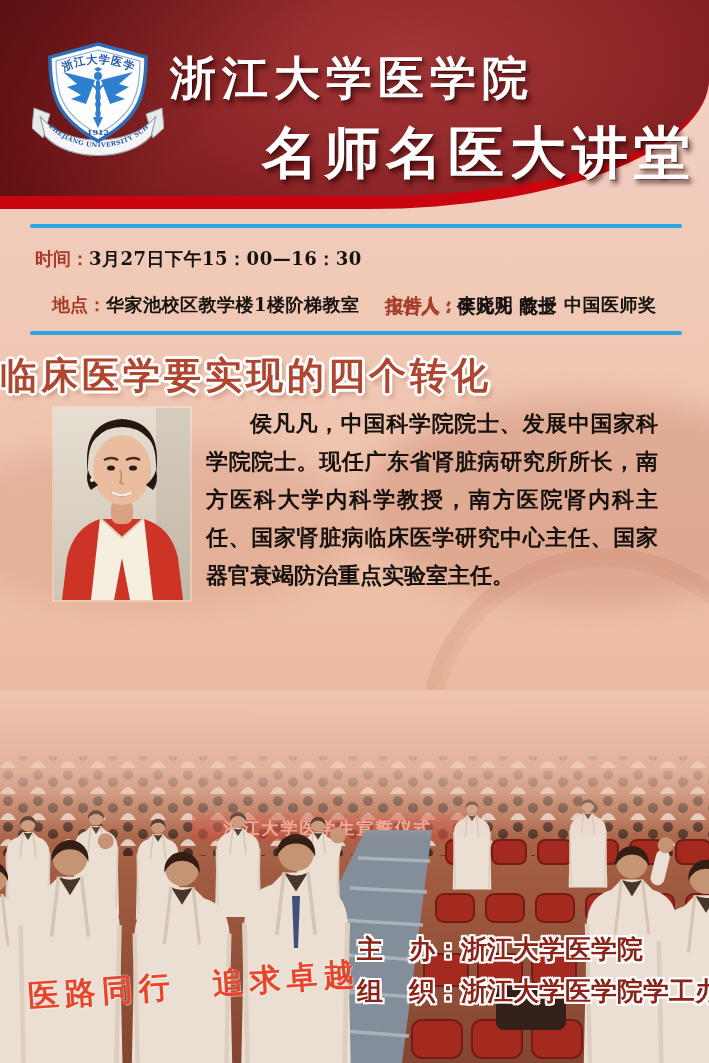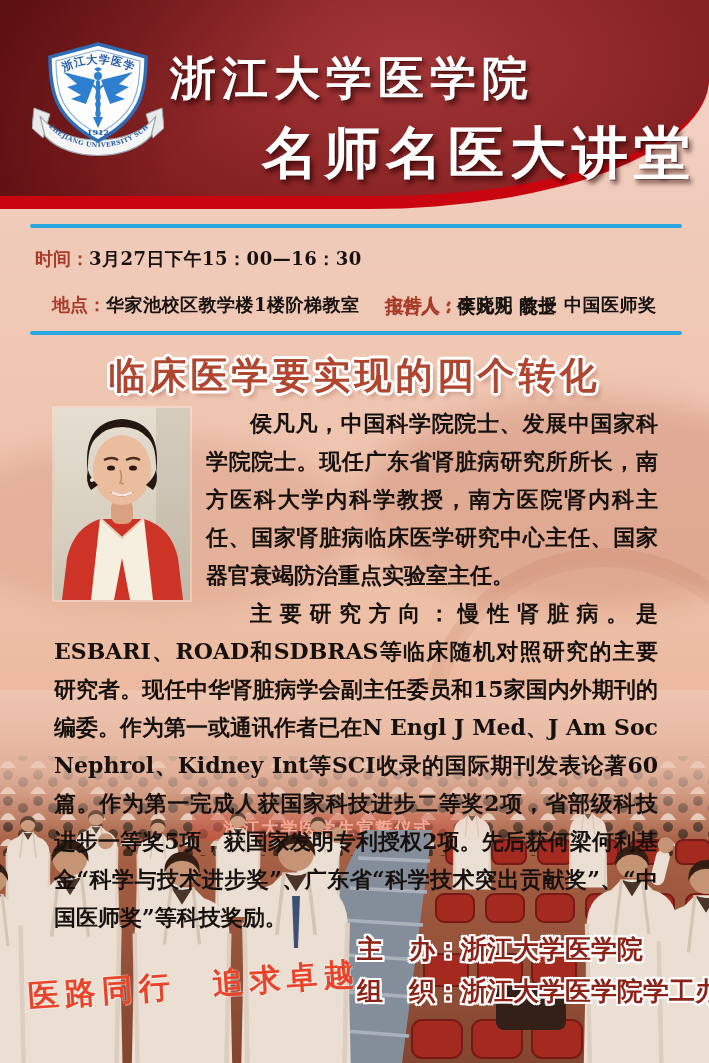--- a/index.html
+++ b/index.html
@@ -34,21 +34,21 @@
   .divider.bottom { top:331px; }
   .info-item { position:absolute; white-space:nowrap; font-size:18px; font-weight:bold; z-index:4; }
   .info-item .lab { color:#a63c28; }
   .info-item .val { color:#17120f; letter-spacing:.5px; }
   .i-time  { left:35px;  top:247px; }
   .i-spk   { left:385px; top:247px;margin-top:48px; }
   .i-place { left:52px;  top:293px; }
   .i-host  { left:386px; top:293px; }
   
   .lecture-title {
-    position:absolute; left:0; right:0; top:351px; margin:0; text-align:center;
+    position:absolute; left:0; right:0; top:351px; margin:0; 
     font-size:37px; font-weight:bold; letter-spacing:4px; color:#b0462f; z-index:4;
     text-shadow:
       -3px 0 0 #fff, 3px 0 0 #fff, 0 -3px 0 #fff, 0 3px 0 #fff,
       -2px -2px 0 #fff, 2px -2px 0 #fff, -2px 2px 0 #fff, 2px 2px 0 #fff,
       4px 5px 4px rgba(130,50,30,.30);
   }
   
   .bio {
     position:absolute; left:54px; top:404px; width:604px; z-index:5;
     font-size:22px; line-height:38px; font-weight:bold; color:#16110e;
@@ -277,21 +277,20 @@
       <path d="M34,62 q-3,12 3,20 l7,-5 q-8,-7 -10,-15 Z M102,62 q3,12 -3,20 l-7,-5 q8,-7 10,-15 Z" fill="#241712"></path>
       <path d="M50,52 q8,-4 14,0 M72,52 q8,-4 14,0" stroke="#4a2e20" stroke-width="2.4" fill="none"></path>
       <ellipse cx="57" cy="60" rx="4" ry="2.6" fill="#2b1a10"></ellipse>
       <ellipse cx="79" cy="60" rx="4" ry="2.6" fill="#2b1a10"></ellipse>
       <path d="M66,62 q3,8 0,13 l4,1" stroke="#c08a68" stroke-width="1.6" fill="none"></path>
       <path d="M56,84 Q68,93 80,84 Q68,89 56,84 Z" fill="#b35a43"></path>
       <path d="M58,84.5 Q68,90 78,84.5" stroke="#fff" stroke-width="2" fill="none" opacity=".85"></path>
       <circle cx="38" cy="72" r="2" fill="#e8e4da"></circle>
     </svg>
     <p>侯凡凡，中国科学院院士、发展中国家科学院院士。现任广东省肾脏病研究所所长，南方医科大学内科学教授，南方医院肾内科主任、国家肾脏病临床医学研究中心主任、国家器官衰竭防治重点实验室主任。</p>
-    <p>主要研究方向：慢性肾脏病。是ESBARI、ROAD和SDBRAS等临床随机对照研究的主要研究者。现任中华肾脏病学会副主任委员和15家国内外期刊的编委。作为第一或通讯作者已在N Engl J Med、J Am Soc Nephrol、Kidney Int等SCI收录的国际期刊发表论著60篇。作为第一完成人获国家科技进步二等奖2项，省部级科技进步一等奖5项，获国家发明专利授权2项。先后获何梁何利基金“科学与技术进步奖”、广东省“科学技术突出贡献奖”、“中国医师奖”等科技奖励。</p>
   </div>
 
   <div class="slogan">医路同行　追求卓越</div>
 
   <div class="organizers">
     <div class="org-row">
       <span>主　办：</span><span>浙江大学医学院</span>
     </div>
     <div class="org-row">
       <span>组　织：</span><span>浙江大学医学院学工办</span>

